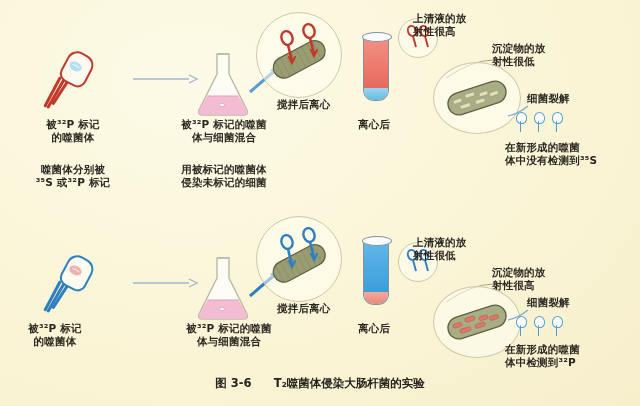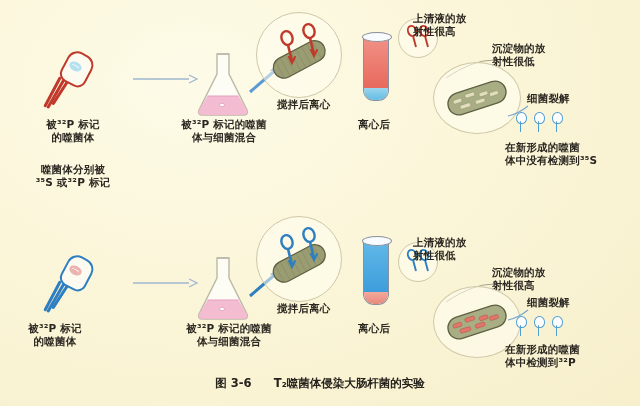--- a/index.html
+++ b/index.html
@@ -128,20 +128,22 @@
       <path d="M15.5 44 L7 58 Q5 63 11 63 L51 63 Q57 63 55 58 L46.5 44 Z" fill="#f2b8cf" stroke="none" opacity="0.95"></path>
       <path d="M15.5 44 L46.5 44" stroke="#e79ec0" stroke-width="1"></path>
       <ellipse cx="30" cy="53" rx="2.6" ry="1.7" fill="#fdfdf6" stroke="#d99ab7" stroke-width=".7"></ellipse>
       <line x1="25" y1="2" x2="37" y2="2" stroke="#b9b9a8" stroke-width="1.4"></line>
     </svg>
   </div>
 
   <div class="lbl t11 center" style="left:168px;top:118px;width:112px;">被³²P 标记的噬菌
 体与细菌混合</div>
 
+  <div class="lbl t11 center" style="left:160px;top:163px;width:128px;">用被标记的噬菌体
+侵染未标记的细菌</div>
 
   <svg class="arr" style="left:248px;top:62px;" width="40" height="34">
     <path d="M2 30 L30 6" stroke="#5b9ad5" stroke-width="3" fill="none"></path>
     <path d="M34 2 L22 8 L30 14 Z" fill="#5b9ad5"></path>
   </svg>
 
   <div class="circ" style="left:256px;top:12px;width:84px;height:84px;">
     <svg width="84" height="84" viewBox="0 0 84 84" style="position:absolute;left:0;top:0;">
       <g transform="rotate(-28 42 46)">
         <rect x="14" y="36" width="56" height="21" rx="10.5" fill="#9a9c72" stroke="#5d5f42" stroke-width="1.2"></rect>

